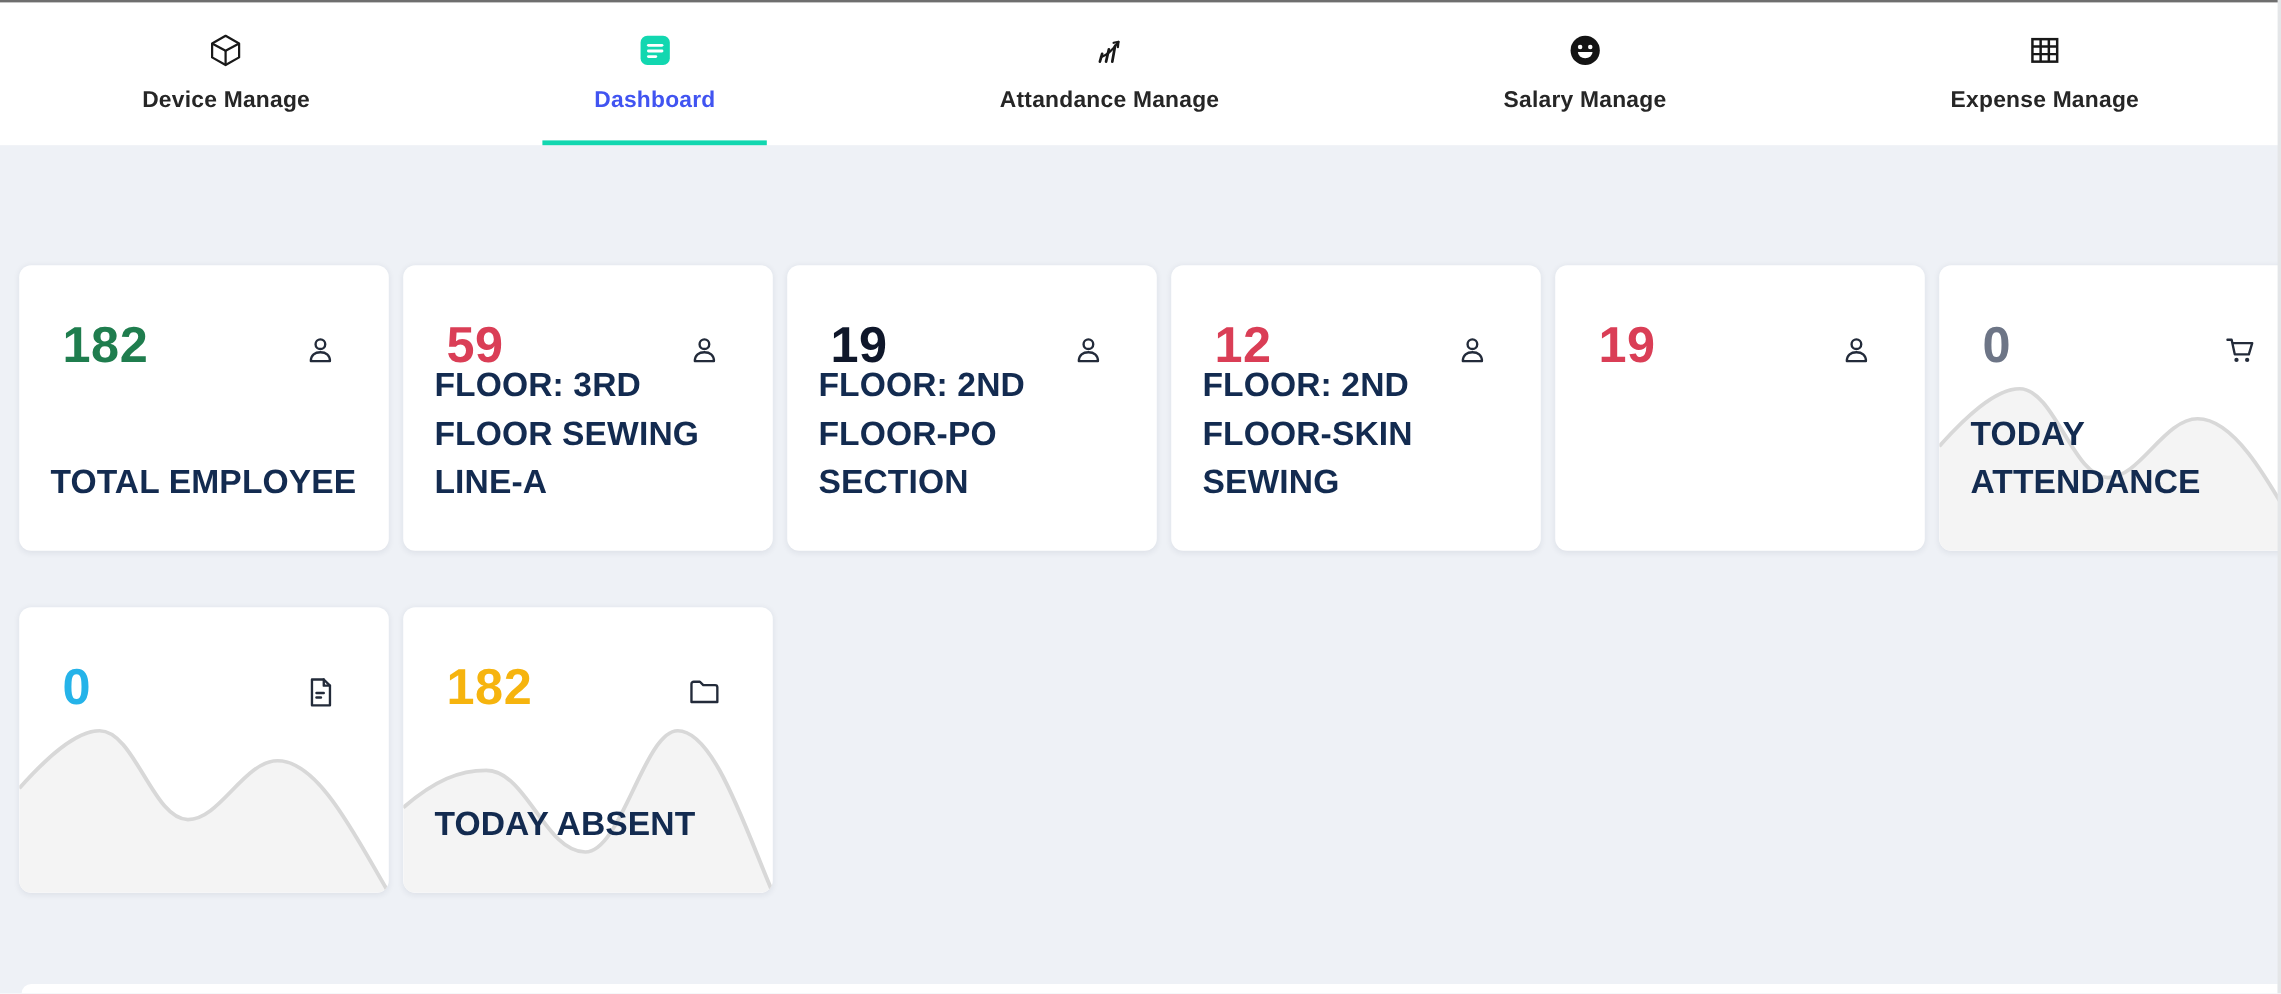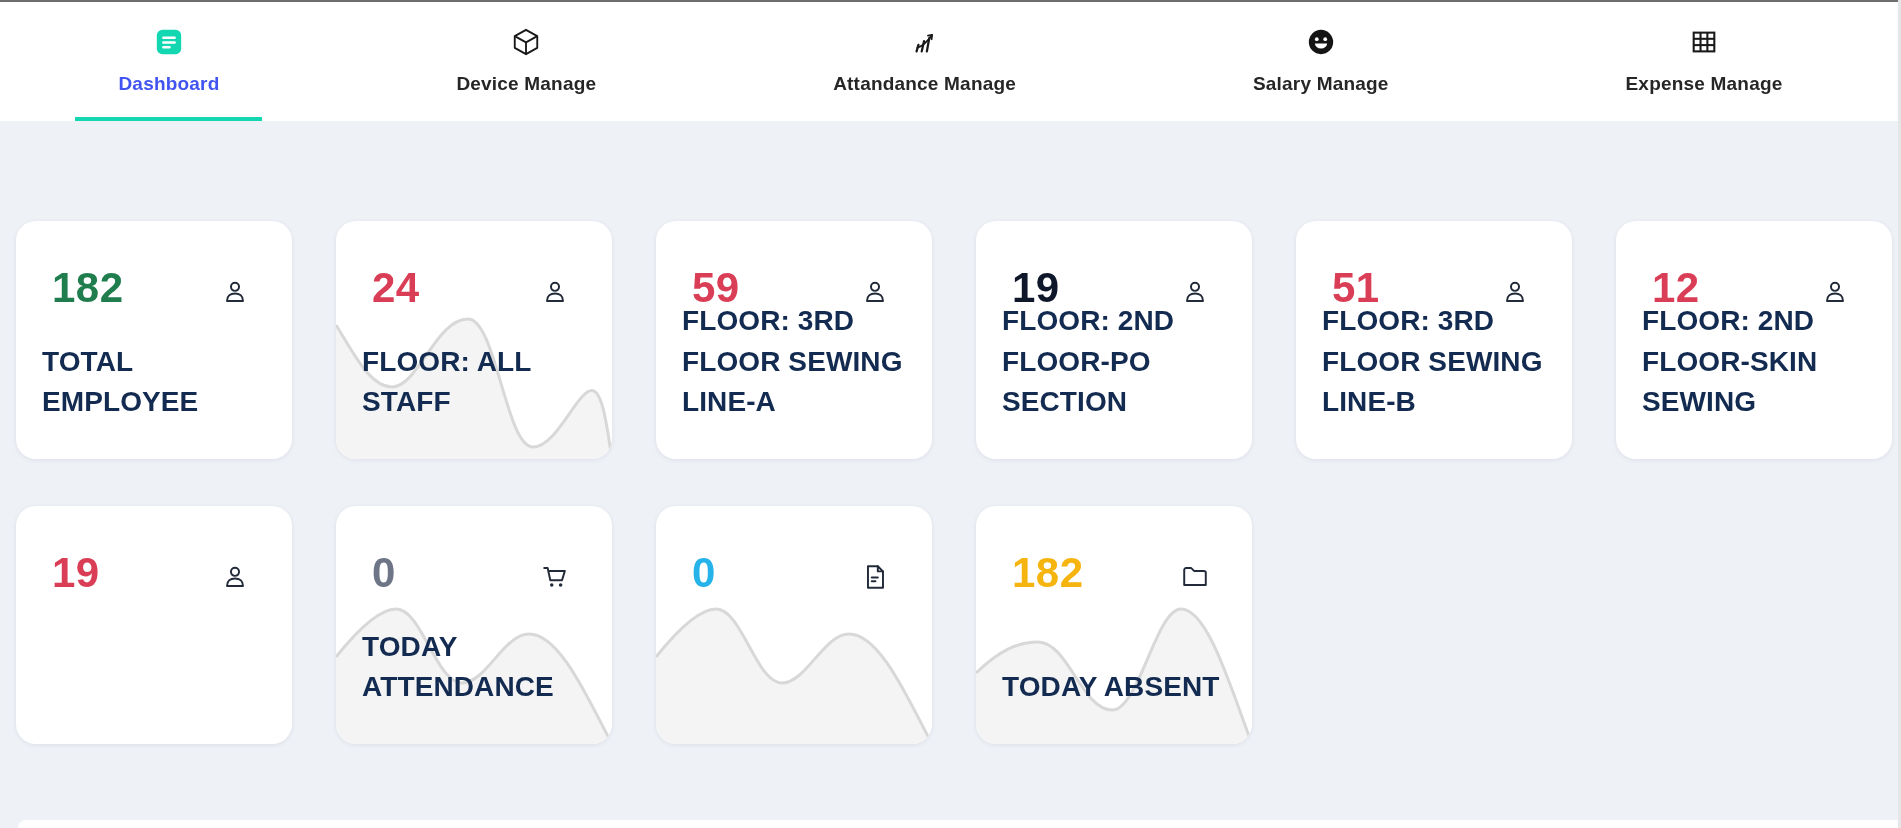--- a/index.html
+++ b/index.html
@@ -11,59 +11,59 @@
   .page::after{content:"";position:absolute;top:0;right:0;bottom:0;width:3px;background:#e4e6e8;z-index:10;}
 
   header{display:flex;justify-content:space-around;align-items:stretch;background:#ffffff;height:121px;position:relative;z-index:2;}
   .tab{position:relative;display:flex;flex-direction:column;align-items:center;justify-content:center;gap:16px;height:100%;padding:0 46px;cursor:pointer;}
   .tab-icon svg{width:30px;height:30px;display:block;}
   .tab-label{font-size:19px;font-weight:700;color:#262626;letter-spacing:.2px;white-space:nowrap;}
   .tab.active .tab-label{color:#4154f1;}
   .tab-underline{position:absolute;bottom:0;left:3px;right:3px;height:4px;background:#12d7b0;}
 
   .cards-grid{display:grid;grid-template-columns:repeat(6,276px);gap:47px 44px;padding:100px 0 0 16px;}
-  .card{position:relative;width:276px;height:238px;background:#ffffff;border-radius:20px;
+  .card{position:relative;width:308px;height:238px;background:#ffffff;border-radius:10px;
         box-shadow:0 1px 5px rgba(25,42,70,.08);overflow:hidden;}
   .card-number{position:absolute;top:46px;left:36px;font-size:42px;font-weight:700;line-height:1;letter-spacing:.5px;z-index:2;}
   .card-icon{position:absolute;top:56px;right:42px;width:30px;height:30px;z-index:2;}
   .card-icon svg{width:30px;height:30px;display:block;}
   .card-label{position:absolute;left:26px;right:16px;bottom:36px;font-size:28px;font-weight:700;
               color:#132b50;line-height:1.45;letter-spacing:.1px;z-index:2;}
   .wave{position:absolute;left:0;bottom:0;width:100%;height:150px;z-index:1;}
 
   .bottom-panel{position:absolute;left:18px;right:3px;bottom:0;height:8px;background:#ffffff;border-radius:8px 0 0 0;z-index:3;}
 </style>
 </head>
 <body>
 
 <div class="page">
 
   <header id="nav-tabs">
+      <div class="tab">
+    <span class="tab-icon">
+          <svg viewBox="0 0 32 32" xmlns="http://www.w3.org/2000/svg" fill="none" stroke="#191919" stroke-width="2" stroke-linejoin="round">
+    <path d="M16 3 L28 9.8 V22.2 L16 29 L4 22.2 V9.8 Z"></path>
+    <path d="M4 9.8 L16 16.4 L28 9.8"></path>
+    <path d="M16 16.4 V29"></path>
+  </svg>
+        </span>
+    <span class="tab-label">Device Manage</span>
+
+  </div>
       <div class="tab active">
     <span class="tab-icon">
           <svg viewBox="0 0 32 32" xmlns="http://www.w3.org/2000/svg">
     <rect x="3" y="3" width="26" height="26" rx="6" fill="#12d7b0"></rect>
     <line x1="10" y1="11.5" x2="22" y2="11.5" stroke="#fff" stroke-width="2.6" stroke-linecap="round"></line>
     <line x1="10" y1="16.5" x2="22" y2="16.5" stroke="#fff" stroke-width="2.6" stroke-linecap="round"></line>
     <line x1="10" y1="21.5" x2="16.5" y2="21.5" stroke="#fff" stroke-width="2.6" stroke-linecap="round"></line>
   </svg>
         </span>
     <span class="tab-label">Dashboard</span>
     <span class="tab-underline"></span>
-  </div>
-      <div class="tab">
-    <span class="tab-icon">
-          <svg viewBox="0 0 32 32" xmlns="http://www.w3.org/2000/svg" fill="none" stroke="#191919" stroke-width="2" stroke-linejoin="round">
-    <path d="M16 3 L28 9.8 V22.2 L16 29 L4 22.2 V9.8 Z"></path>
-    <path d="M4 9.8 L16 16.4 L28 9.8"></path>
-    <path d="M16 16.4 V29"></path>
-  </svg>
-        </span>
-    <span class="tab-label">Device Manage</span>
-
   </div>
       <div class="tab">
     <span class="tab-icon">
           <svg viewBox="0 0 32 32" xmlns="http://www.w3.org/2000/svg" fill="none" stroke="#191919" stroke-linecap="round" stroke-linejoin="round">
     <path d="M7 26 L9 19" stroke-width="2.4"></path>
     <path d="M12.5 26 L15 15" stroke-width="2.4"></path>
     <path d="M18 26 L20.5 12" stroke-width="2.4"></path>
     <path d="M8 22 C13 20.5 17.5 17 23.5 8.5" stroke-width="2"></path>
     <path d="M23.5 8.5 L19.2 9.2 M23.5 8.5 L23 13" stroke-width="2"></path>
   </svg>
@@ -103,62 +103,38 @@
     <div class="card-number" style="color: rgb(31, 125, 78);">182</div>
     <span class="card-icon">
           <svg viewBox="0 0 32 32" xmlns="http://www.w3.org/2000/svg" fill="none" stroke="#232b3a" stroke-width="2.1" stroke-linecap="round" stroke-linejoin="round">
     <circle cx="16" cy="10.5" r="4.3"></circle>
     <path d="M7.5 25.5 C7.5 20.2 11.2 17.6 16 17.6 C20.8 17.6 24.5 20.2 24.5 25.5 Z"></path>
   </svg>
         </span>
     <div class="card-label">TOTAL EMPLOYEE</div>
   </div>
       <div class="card">
-    <div class="card-number" style="color: rgb(218, 62, 86);">24</div>
-    <span class="card-icon">
-          <svg viewBox="0 0 32 32" xmlns="http://www.w3.org/2000/svg" fill="none" stroke="#232b3a" stroke-width="2.1" stroke-linecap="round" stroke-linejoin="round">
-    <circle cx="16" cy="10.5" r="4.3"></circle>
-    <path d="M7.5 25.5 C7.5 20.2 11.2 17.6 16 17.6 C20.8 17.6 24.5 20.2 24.5 25.5 Z"></path>
-  </svg>
-        </span>
-    <svg class="wave" viewBox="0 0 276 150" preserveAspectRatio="none">
-          <path d="M0 16 C18 45 34 78 56 78 C82 78 100 10 132 10 C160 10 170 138 197 138 C222 138 243 76 258 82 C267 86 271 118 276 150 L0 150 Z" fill="#f4f4f4"></path>
-          <path d="M0 16 C18 45 34 78 56 78 C82 78 100 10 132 10 C160 10 170 138 197 138 C222 138 243 76 258 82 C267 86 271 118 276 150" fill="none" stroke="#d8d8d8" stroke-width="3"></path>
-        </svg>
-        <div class="card-label">FLOOR: ALL STAFF</div>
-  </div>
-      <div class="card">
     <div class="card-number" style="color: rgb(218, 62, 86);">59</div>
     <span class="card-icon">
           <svg viewBox="0 0 32 32" xmlns="http://www.w3.org/2000/svg" fill="none" stroke="#232b3a" stroke-width="2.1" stroke-linecap="round" stroke-linejoin="round">
     <circle cx="16" cy="10.5" r="4.3"></circle>
     <path d="M7.5 25.5 C7.5 20.2 11.2 17.6 16 17.6 C20.8 17.6 24.5 20.2 24.5 25.5 Z"></path>
   </svg>
         </span>
     <div class="card-label">FLOOR: 3RD FLOOR SEWING LINE-A</div>
   </div>
       <div class="card">
     <div class="card-number" style="color: #0f172a;">19</div>
     <span class="card-icon">
           <svg viewBox="0 0 32 32" xmlns="http://www.w3.org/2000/svg" fill="none" stroke="#232b3a" stroke-width="2.1" stroke-linecap="round" stroke-linejoin="round">
     <circle cx="16" cy="10.5" r="4.3"></circle>
     <path d="M7.5 25.5 C7.5 20.2 11.2 17.6 16 17.6 C20.8 17.6 24.5 20.2 24.5 25.5 Z"></path>
   </svg>
         </span>
     <div class="card-label">FLOOR: 2ND FLOOR-PO SECTION</div>
-  </div>
-      <div class="card">
-    <div class="card-number" style="color: rgb(218, 62, 86);">51</div>
-    <span class="card-icon">
-          <svg viewBox="0 0 32 32" xmlns="http://www.w3.org/2000/svg" fill="none" stroke="#232b3a" stroke-width="2.1" stroke-linecap="round" stroke-linejoin="round">
-    <circle cx="16" cy="10.5" r="4.3"></circle>
-    <path d="M7.5 25.5 C7.5 20.2 11.2 17.6 16 17.6 C20.8 17.6 24.5 20.2 24.5 25.5 Z"></path>
-  </svg>
-        </span>
-    <div class="card-label">FLOOR: 3RD FLOOR SEWING LINE-B</div>
   </div>
       <div class="card">
     <div class="card-number" style="color: rgb(218, 62, 86);">12</div>
     <span class="card-icon">
           <svg viewBox="0 0 32 32" xmlns="http://www.w3.org/2000/svg" fill="none" stroke="#232b3a" stroke-width="2.1" stroke-linecap="round" stroke-linejoin="round">
     <circle cx="16" cy="10.5" r="4.3"></circle>
     <path d="M7.5 25.5 C7.5 20.2 11.2 17.6 16 17.6 C20.8 17.6 24.5 20.2 24.5 25.5 Z"></path>
   </svg>
         </span>
     <div class="card-label">FLOOR: 2ND FLOOR-SKIN SEWING</div>

